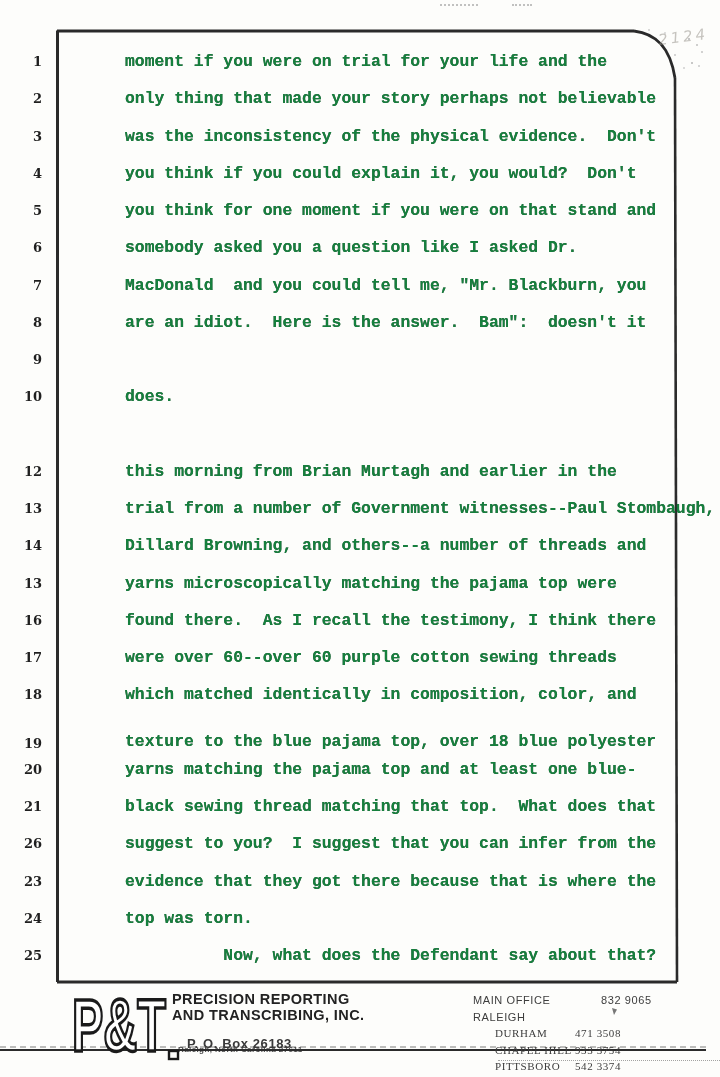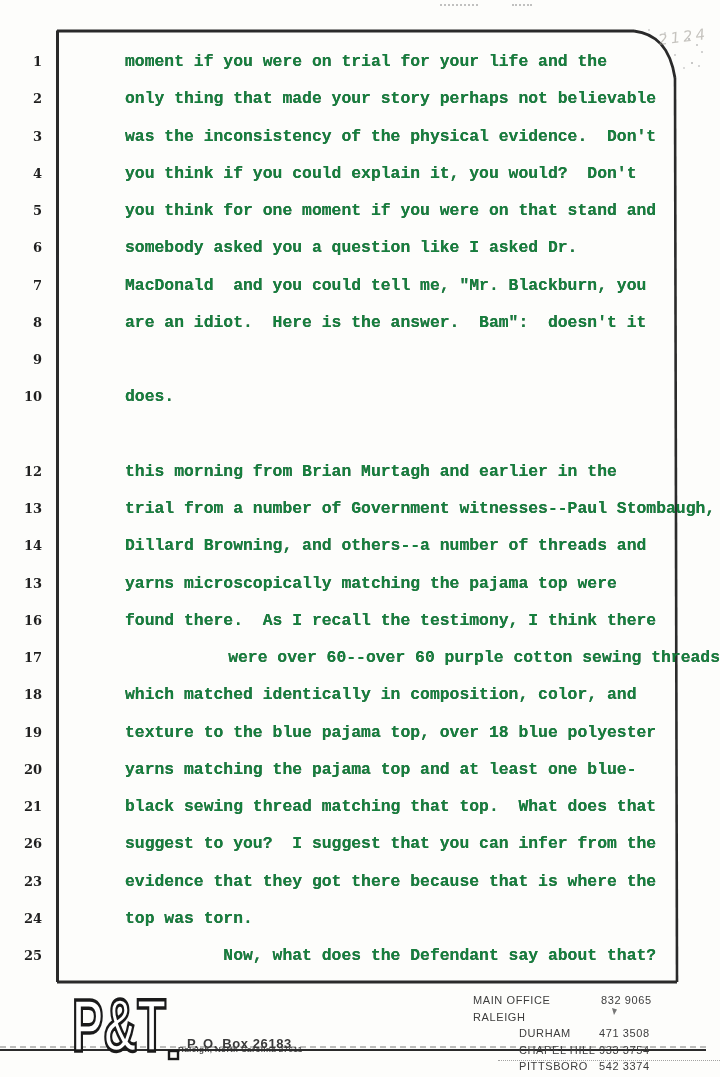--- a/index.html
+++ b/index.html
@@ -60,21 +60,21 @@
     font-family:"Liberation Sans",sans-serif;font-weight:700;font-size:8px;
     letter-spacing:.4px;color:#2c2c2c;filter:blur(.7px);opacity:.85;
   }
   .phones{position:absolute;left:473px;top:992px;width:240px;z-index:2;}
   .office-row{
     display:flex;line-height:16.5px;
     font-family:"Liberation Sans",sans-serif;font-size:11px;
     letter-spacing:.6px;color:#3d3d3d;filter:blur(.15px);
   }
   .office-row .office-label{width:128px;}
-  .office-row:not(:first-child){margin-left:46px;}
+  .office-row:not(:first-child){margin-left:22px;font-family:Liberation Serif, serif;}
   .office-row:not(:first-child) .office-label{width:80px;}
   .pen-mark{
     position:absolute;left:612px;top:1008px;width:5px;height:7px;background:#555;
     clip-path:polygon(0 0,100% 20%,40% 100%);opacity:.8;z-index:2;
   }
   .footer-rule{
     position:absolute;left:0;top:1049px;width:706px;height:2.4px;background:#2b2b2b;z-index:2;
     box-shadow:0 2px 0 -1px rgba(60,60,60,.35);
   }
   .footer-rule-dashes{
@@ -157,29 +157,29 @@
         <span class="ltext">Dillard Browning, and others--a number of threads and</span>
       </div>
       <div class="tline" style="top: 564.5px;">
         <span class="lnum">13</span>
         <span class="ltext">yarns microscopically matching the pajama top were</span>
       </div>
       <div class="tline" style="top: 601.75px;">
         <span class="lnum">16</span>
         <span class="ltext">found there.  As I recall the testimony, I think there</span>
       </div>
-      <div class="tline" style="top: 639px; justify-content: flex-end;">
+      <div class="tline" style="top: 639px;">
         <span class="lnum">17</span>
         <span class="ltext">were over 60--over 60 purple cotton sewing threads</span>
       </div>
       <div class="tline" style="top: 676.25px;">
         <span class="lnum">18</span>
         <span class="ltext">which matched identically in composition, color, and</span>
       </div>
-      <div class="tline" style="top: 713.5px;">
+      <div class="tline" style="top: 713.5px; align-items: flex-end;">
         <span class="lnum">19</span>
         <span class="ltext">texture to the blue pajama top, over 18 blue polyester</span>
       </div>
       <div class="tline" style="top: 750.75px;">
         <span class="lnum">20</span>
         <span class="ltext">yarns matching the pajama top and at least one blue-</span>
       </div>
       <div class="tline" style="top: 788px; align-items: center;">
         <span class="lnum">21</span>
         <span class="ltext">black sewing thread matching that top.  What does that</span>
@@ -205,20 +205,24 @@
   <div class="address-smudge">Raleigh, North Carolina 27611</div>
   <div class="footer-rule"></div>
   <div class="footer-rule-dashes"></div>
   <div class="footer-dotted-2"></div>
 
   <svg class="logo-svg" viewBox="0 0 112 90" xmlns="http://www.w3.org/2000/svg">
     <text x="2" y="66" font-family="Liberation Sans, sans-serif" font-weight="bold" font-size="74" fill="#ffffff" stroke="#1a1a1a" stroke-width="3.4" textLength="94" lengthAdjust="spacingAndGlyphs">P&amp;T</text>
     <rect x="99" y="66" width="9" height="8" fill="none" stroke="#1a1a1a" stroke-width="2.4"></rect>
   </svg>
 
+  <div class="company">
+    <div>PRECISION REPORTING</div>
+    <div>AND TRANSCRIBING, INC.</div>
+  </div>
 
   <div class="pobox">P. O. Box 26183</div>
 
   <div class="phones">
       <div class="office-row">
         <span class="office-label">MAIN OFFICE  RALEIGH</span>
         <span class="office-phone">832 9065</span>
       </div>
       <div class="office-row">
         <span class="office-label">DURHAM</span>

